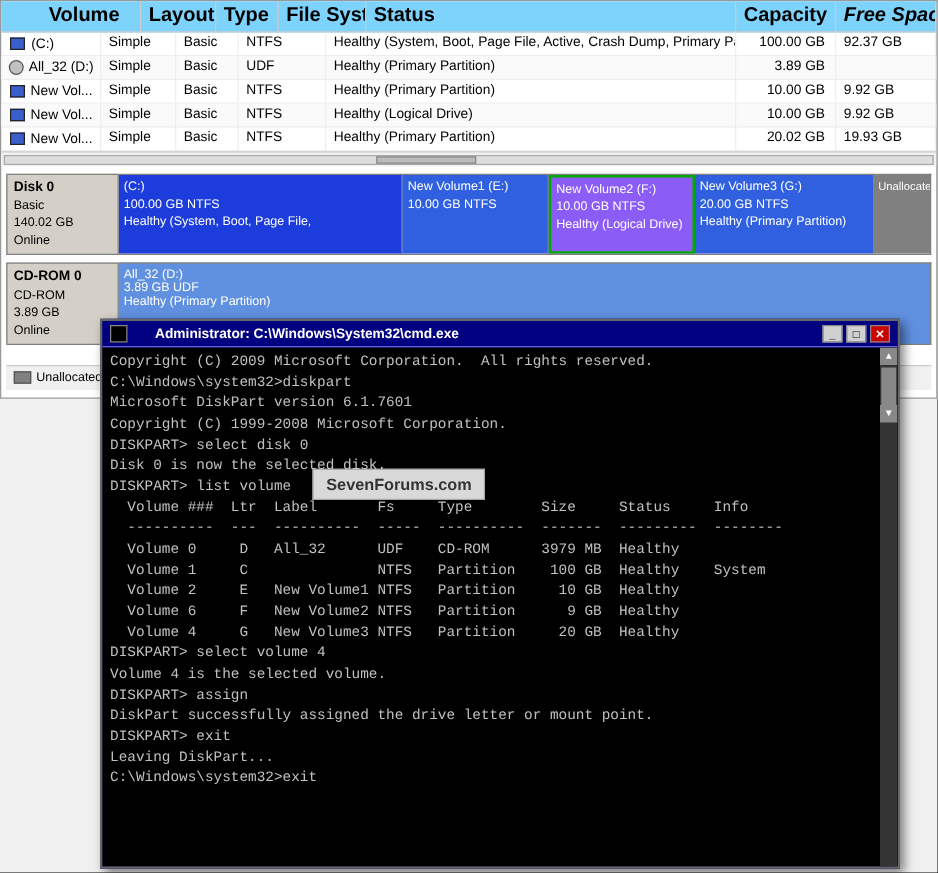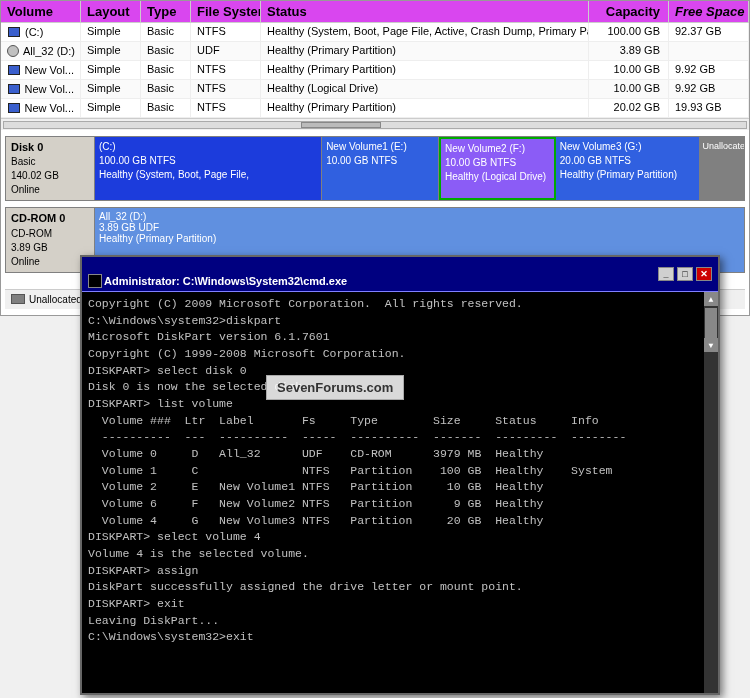--- a/index.html
+++ b/index.html
@@ -15,24 +15,25 @@
     
     .disk-mgmt {
       background: #fff;
       border: 1px solid #999;
       position: relative;
     }
 
     
     .table-header {
       display: flex;
-      background: #d946ef;
+      background: #7dd3fc;
       border-bottom: 1px solid #ccc;
       font-weight: bold;
-      font-size: 13px;
+      font-size: 16px;
+      padding-left: 32px;
     }
     .th {
       padding: 3px 6px;
       border-right: 1px solid #ccc;
       white-space: nowrap;
       overflow: hidden;
     }
     .th-volume { width: 80px; }
     .th-layout { width: 60px; }
     .th-type   { width: 50px; }
@@ -233,22 +234,21 @@
       font-weight: bold;
       padding: 3px 6px;
       display: flex;
       align-items: center;
       justify-content: space-between;
       border-bottom: 1px solid #8080ff;
     }
     .cmd-title-text {
       display: flex;
       align-items: center;
-      gap: 2px;
-      margin-top: 14px;
+      gap: 22px;
     }
     .cmd-icon {
       width: 14px;
       height: 14px;
       background: #000;
       border: 1px solid #888;
       display: inline-block;
     }
     .cmd-controls {
       display: flex;
@@ -544,13 +544,13 @@
         <div class="cmd-line">C:\Windows\system32&gt;exit</div>
       </div>
     <div class="cmd-scrollbar">
       <div class="cmd-scroll-up">▲</div>
       <div class="cmd-scroll-thumb"></div>
       <div class="cmd-scroll-down">▼</div>
     </div>
   </div>
 </div>
 
-<div class="watermark" style="position:absolute; top:375px; left:266px; z-index:200;">SevenForums.com</div>
+<div class="watermark" style="position:absolute; top:375px; left:250px; z-index:200;">SevenForums.com</div>
 
 </body></html>

